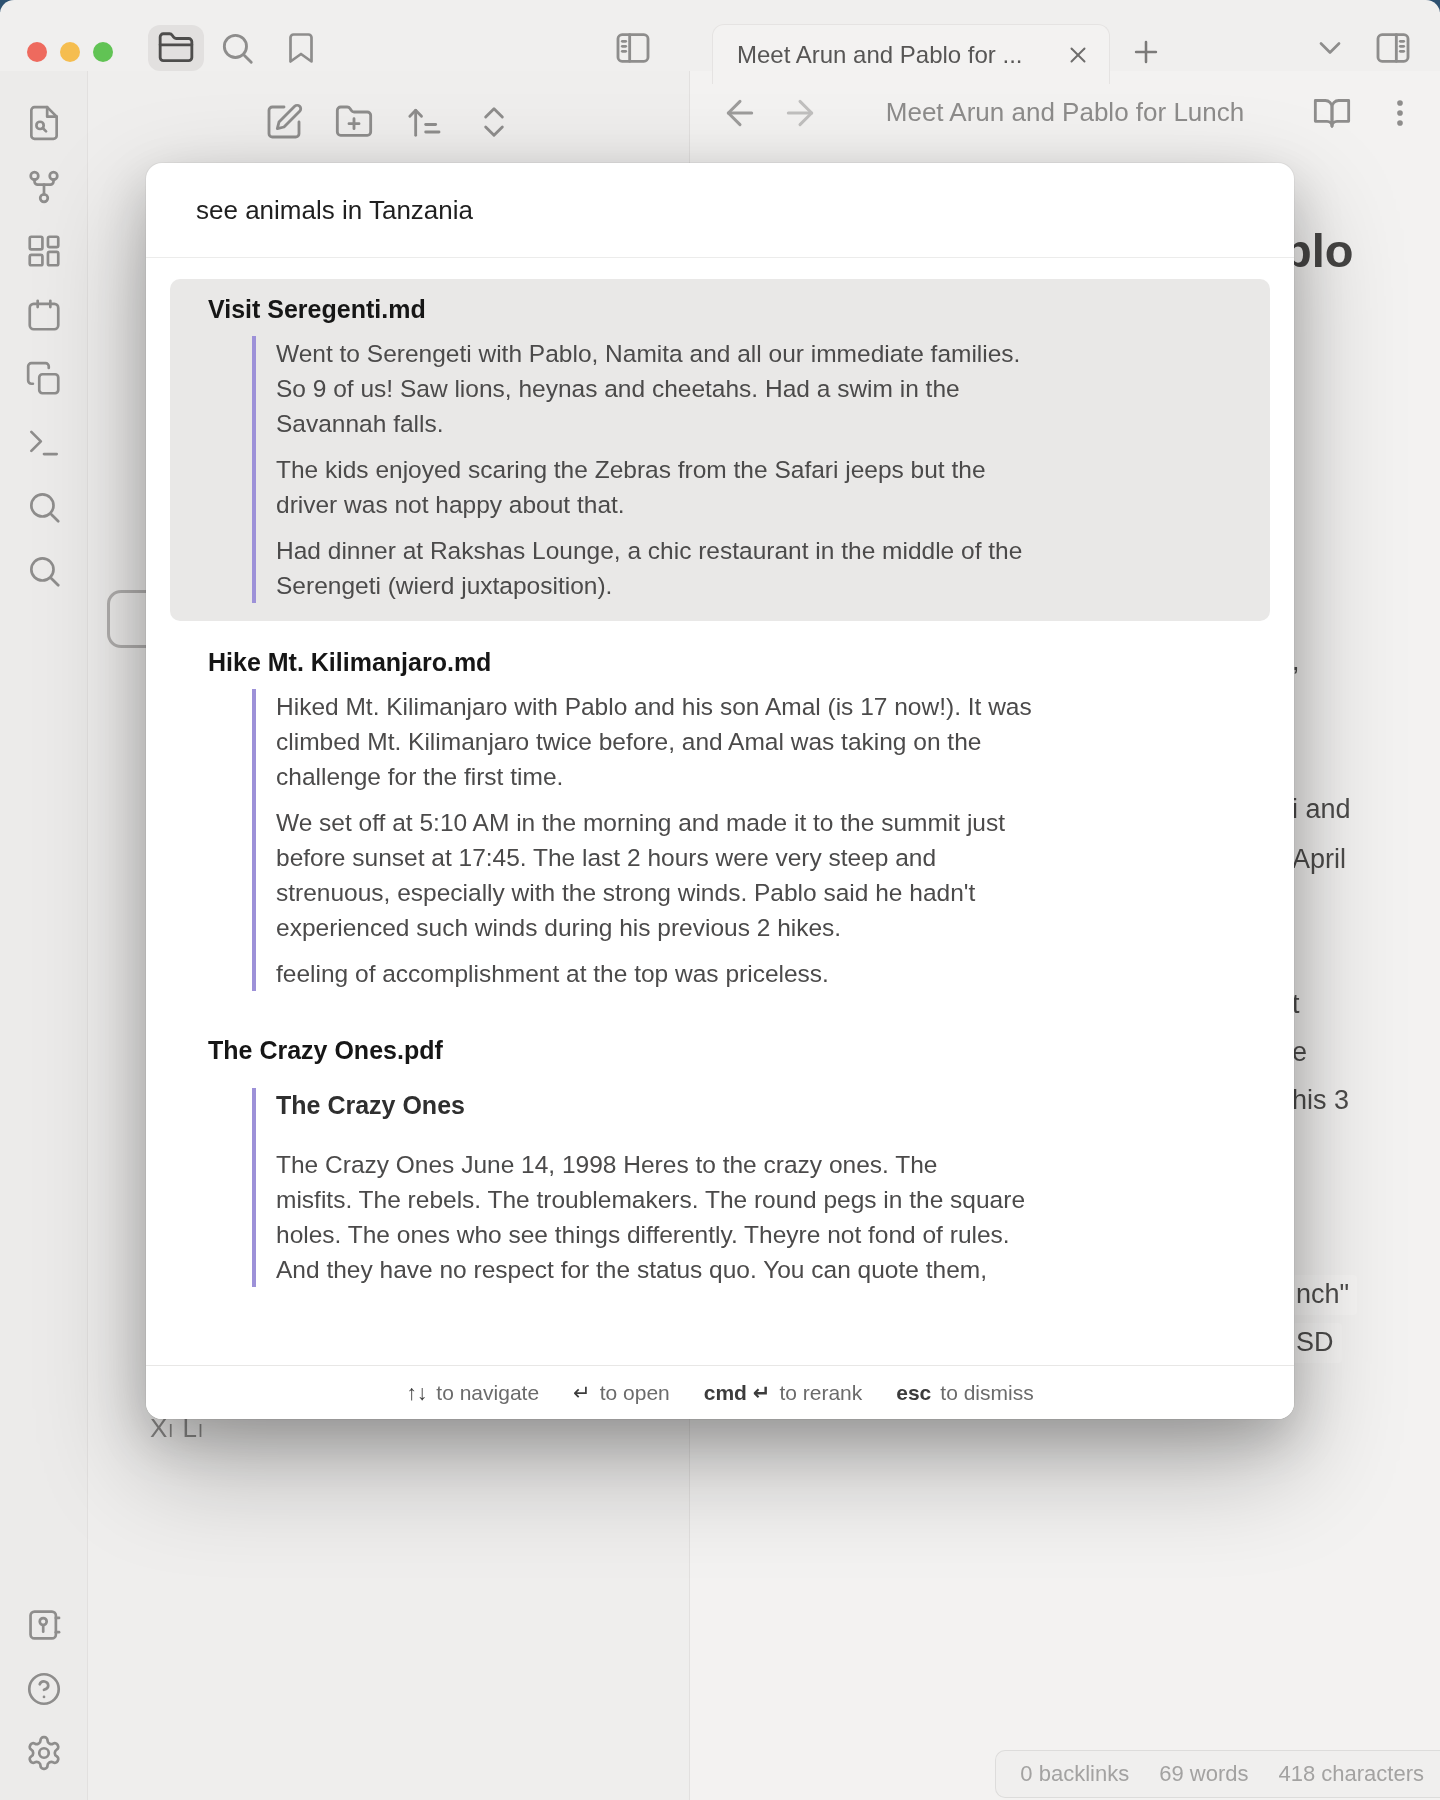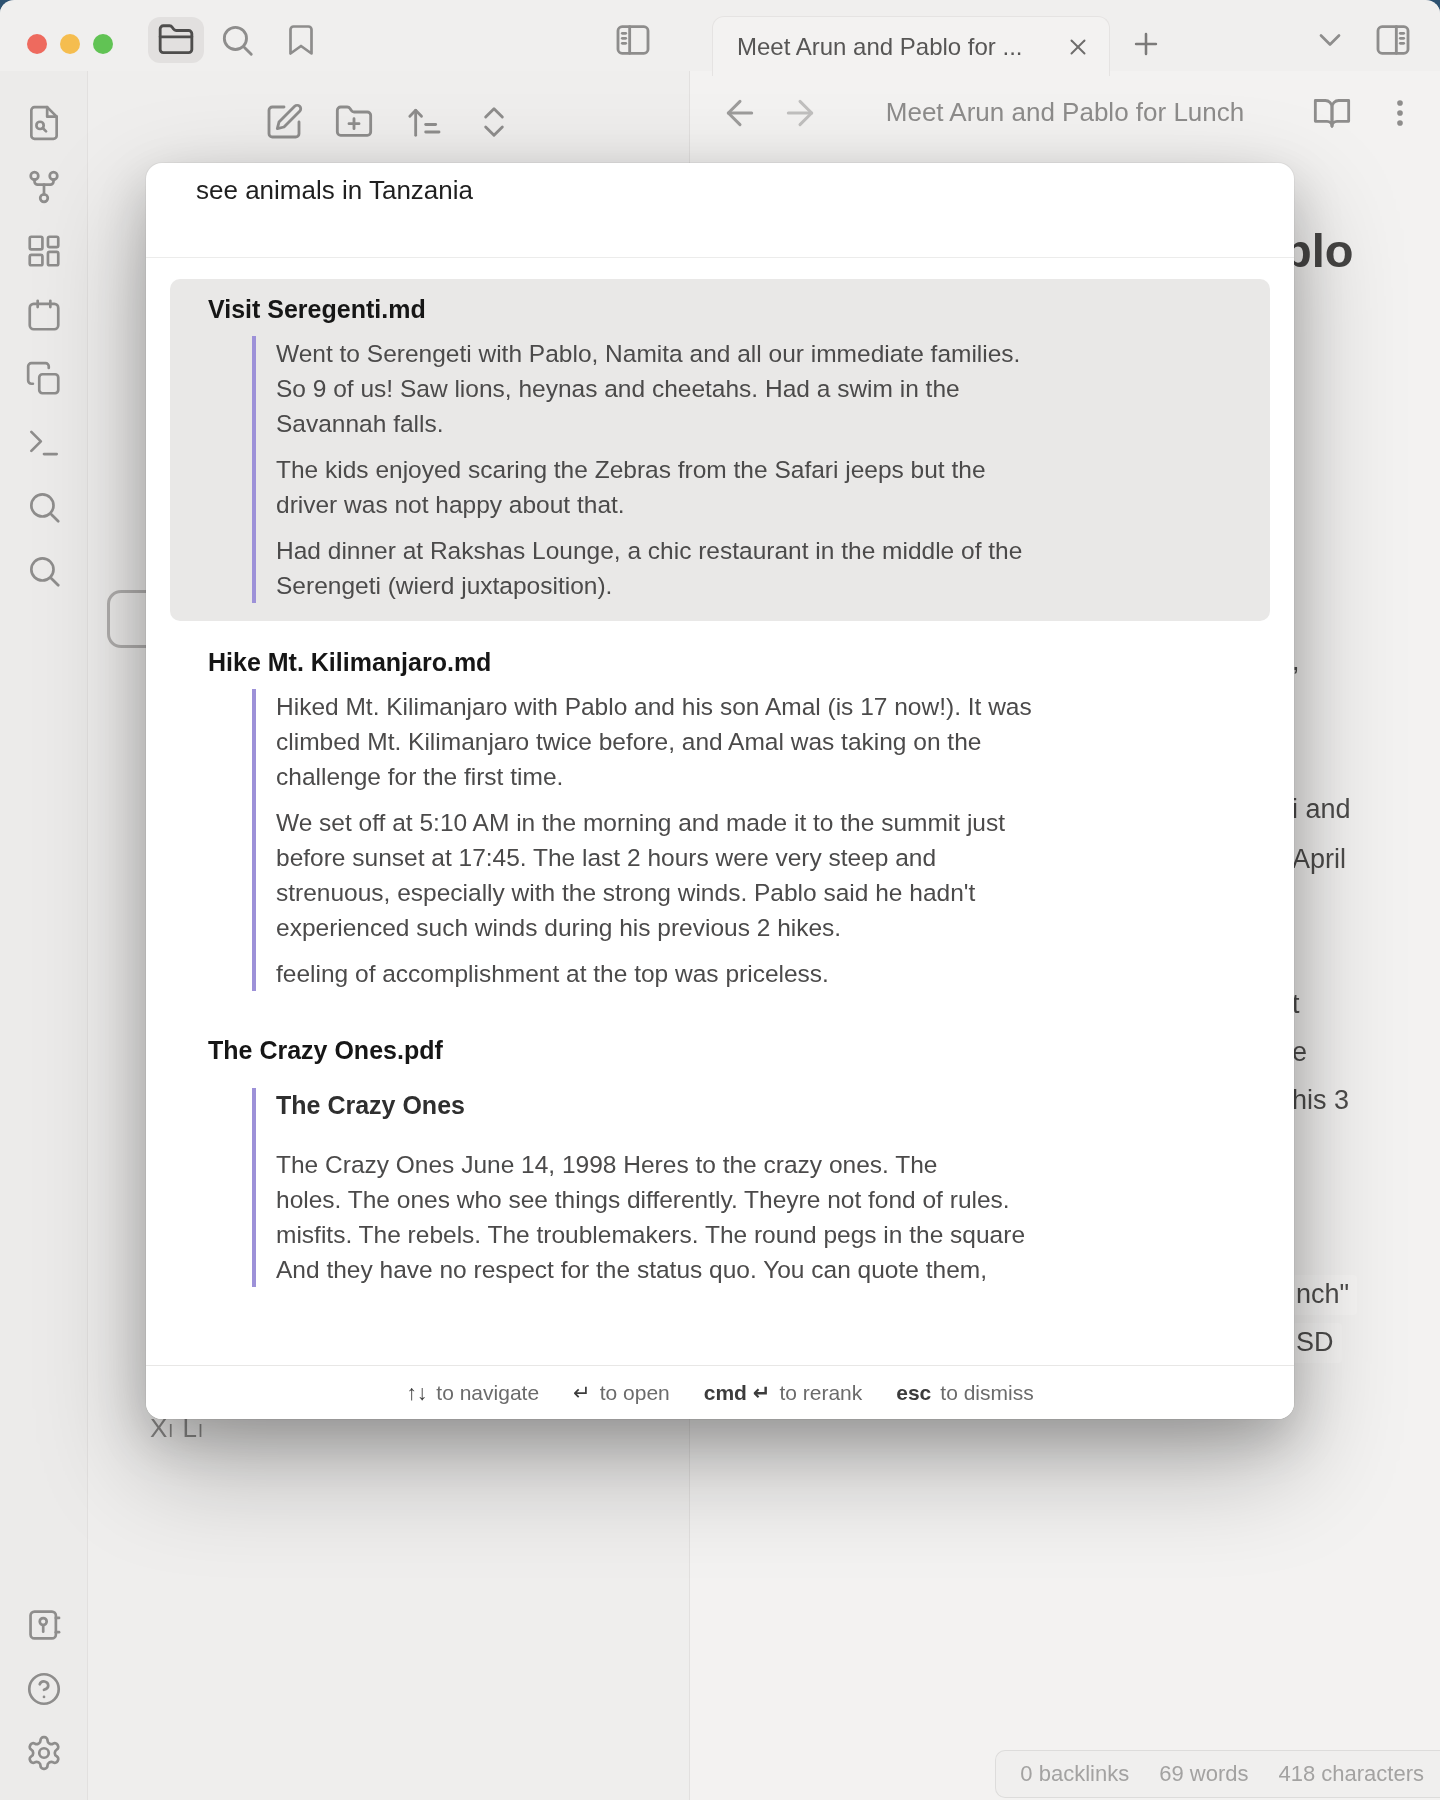--- a/index.html
+++ b/index.html
@@ -14,21 +14,21 @@
     position:absolute; inset:0;
     background:#f0efee;
     border-radius:14px 14px 0 0;
     overflow:hidden;
   }
   svg { display:block; }
   .ic { color:#8e8d8c; }
 
   
   .titlebar {
-    position:absolute; left:0; top:4px; width:1440px; height:71px;
+    position:absolute; left:0; top:12px; width:1440px; height:71px;
     background:#f0efee; border-bottom:1px solid #e2e0df;
   }
   .lights { position:absolute; left:27px; top:30px; display:flex; gap:13px; }
   .light { width:20px; height:20px; border-radius:50%; }
   .light.red{ background:#ee6a5e; } .light.yellow{ background:#f5bd4f; } .light.green{ background:#61c354; }
   .tb-pill {
     position:absolute; left:148px; top:13px; width:56px; height:46px;
     background:#e2e0df; border-radius:12px; display:flex; align-items:center; justify-content:center;
     color:#4e4d4c;
   }
@@ -103,21 +103,21 @@
     font-size:22px; color:#a3a2a1; white-space:nowrap;
   }
 
   
   .modal {
     position:absolute; left:146px; top:163px; width:1148px; height:1256px;
     background:#ffffff; border-radius:16px; z-index:10;
     box-shadow:0 0 0 1px rgba(0,0,0,0.04), 0 20px 50px rgba(0,0,0,0.18), 0 45px 110px rgba(0,0,0,0.28);
     overflow:hidden;
   }
-  .query-row { height:95px; display:flex; padding:12px 50px; border-bottom:1px solid #ececeb; }
+  .query-row { height:95px; display:flex; align-items:center; padding:12px 50px; border-bottom:1px solid #ececeb; }
   .query { font-size:26px; color:#1f1f1f; width:100%; }
   .results { position:absolute; left:0; top:96px; width:100%; height:1106px; overflow:hidden; padding:20px 24px 0 24px; }
   .card { padding:13px 26px 16px 26px; border-radius:10px; margin-bottom:11px; }
   .card.selected { background:#e9e8e7; }
   .rtitle { font-size:25px; font-weight:700; color:#161616; line-height:35px;margin-left:12px; }
   .quote { margin:9px 0 0 56px; border-left:4px solid #9d91d8; padding-left:20px; }
   .quote.pdf { margin-top:20px; }
   .para { margin-bottom:11px; }
   .para:last-child { margin-bottom:2px; }
   .line { font-size:24.5px; line-height:35px; color:#4b4a4a; white-space:nowrap; }
@@ -449,22 +449,22 @@
           </div>
         </div>
       </div>
 
       <div class="card">
         <div class="rtitle">The Crazy Ones.pdf</div>
         <div class="quote pdf">
           <div class="qhead">The Crazy Ones</div>
           <div class="para">
             <div class="line">The Crazy Ones June 14, 1998 Heres to the crazy ones. The</div>
+            <div class="line">misfits. The rebels. The troublemakers. The round pegs in the square</div>
             <div class="line">holes. The ones who see things differently. Theyre not fond of rules.</div>
-            <div class="line">misfits. The rebels. The troublemakers. The round pegs in the square</div>
             <div class="line">And they have no respect for the status quo. You can quote them,</div>
           </div>
         </div>
       </div>
 
     </div>
 
     <div class="modal-footer">
       <div class="fitem">
         <span class="fkey">↑↓</span>

